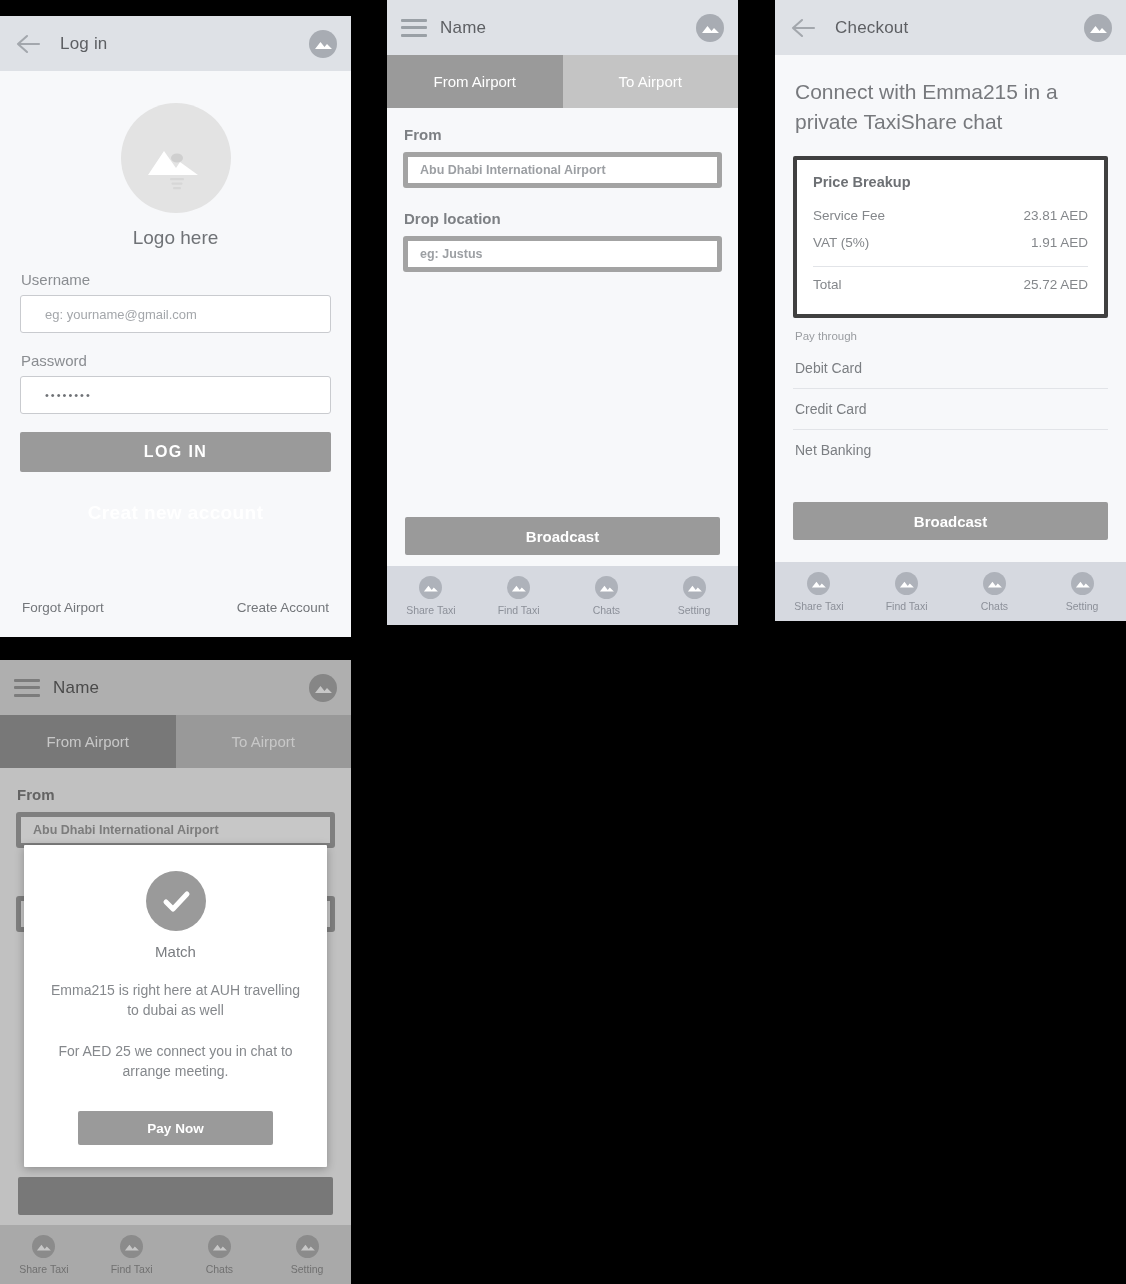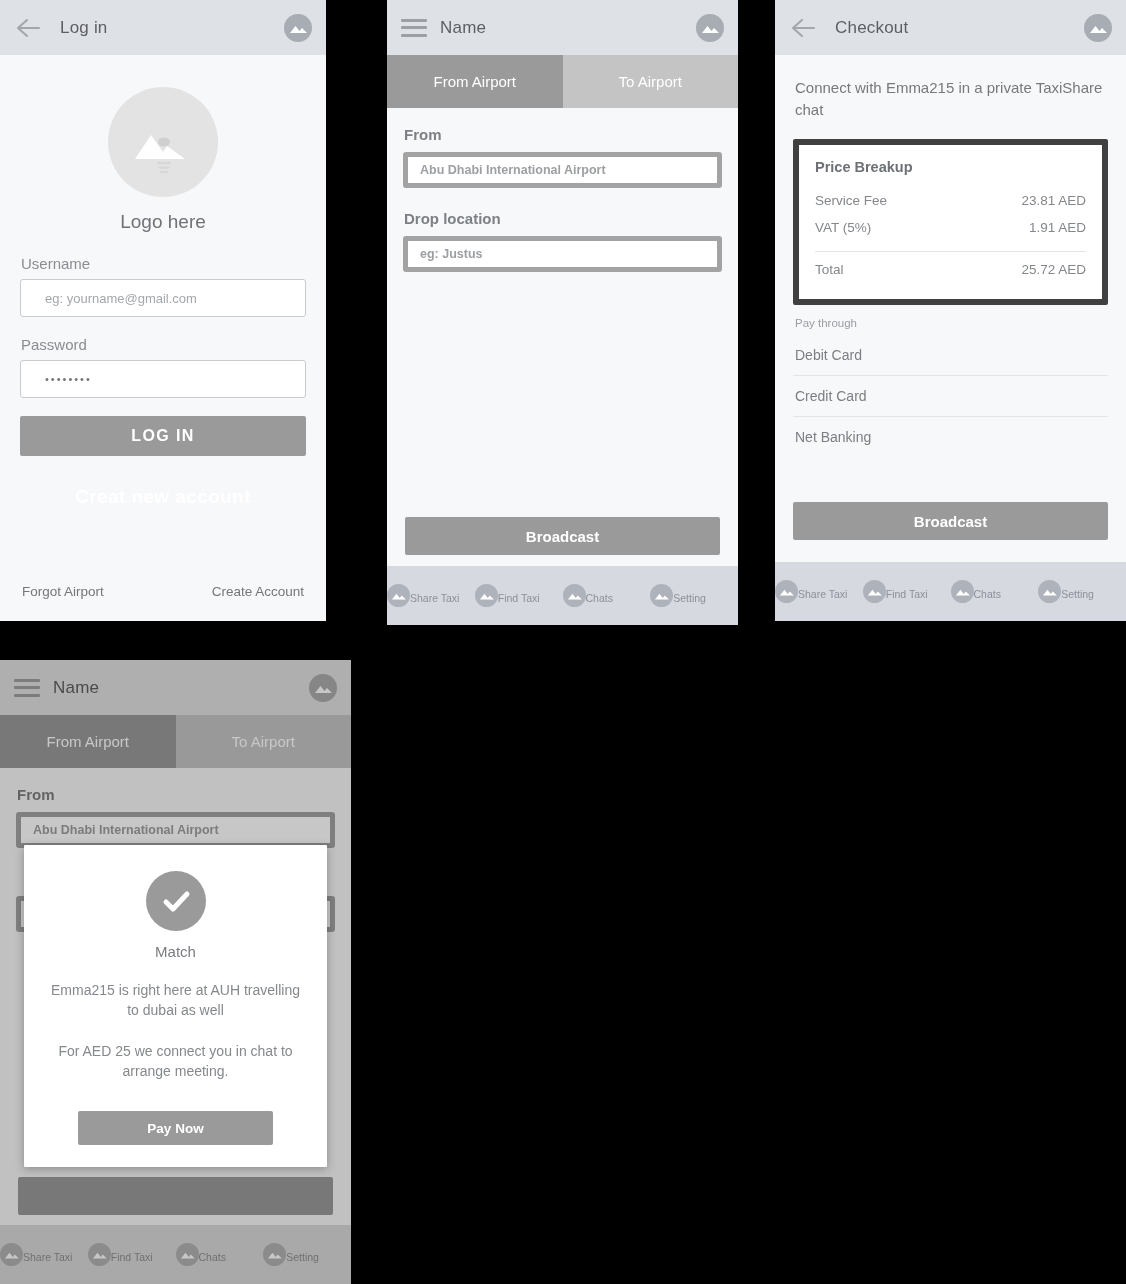--- a/index.html
+++ b/index.html
@@ -11,21 +11,21 @@
     overflow: hidden;
   }
   .canvas { position: relative; width: 1126px; height: 1284px; background: #000; }
 
   .phone {
     position: absolute;
     background: #f7f8fa;
     overflow: hidden;
   }
   
-  #screen-login    { left: 0px;   top: 0px;   width: 326px; height: 621px; }
+  #screen-login    { left: 0px;   top: 16px;   width: 351px; height: 621px; }
   #screen-search   { left: 387px; top: 0px;   width: 351px; height: 625px; }
   #screen-checkout { left: 775px; top: 0px;   width: 351px; height: 621px; }
   #screen-match    { left: 0px;   top: 660px; width: 351px; height: 624px; }
 
   
   .appbar {
     height: 55px;
     background: #dee1e6;
     display: flex;
     align-items: center;
@@ -108,33 +108,33 @@
     margin: 0 18px; height: 38px; background: #9a9a9a;
     display: flex; align-items: center; justify-content: center;
     color: #ffffff; font-weight: bold; font-size: 15px; border-radius: 2px; cursor: pointer;
   }
 
   
   .bottomnav {
     position: absolute; left: 0; right: 0; bottom: 0; height: 59px;
     background: #d6d9e0; display: flex; align-items: center;
   }
-  .navitem { flex: 1; display: flex; flex-direction: row; align-items: center; cursor: pointer; }
+  .navitem { flex: 1; display: flex; flex-direction: column; align-items: center; cursor: pointer; }
   .navicon { width: 23px; height: 23px; border-radius: 50%; background: #aeb2ba; overflow: hidden; }
   .navicon svg { display: block; }
   .navlabel { font-size: 10.5px; color: #8c9099; margin-top: 5px; }
 
   
   .checkout-intro {
-    font-size: 15px; color: #77797d; line-height: 1.45;
+    font-size: 21px; color: #77797d; line-height: 1.45;
     padding: 22px 20px 0 20px;
   }
   .price-card {
     margin: 18px 18px 0 18px; background: #ffffff;
-    border: 6px solid #404040; border-radius: 2px; padding: 14px 16px 16px 16px;
+    border: 4px solid #404040; border-radius: 2px; padding: 14px 16px 16px 16px;
   }
   .price-title { font-size: 14.5px; font-weight: bold; color: #6d7074; margin-bottom: 12px; }
   .price-row { display: flex; justify-content: space-between; font-size: 13.5px; color: #84878b; padding: 6px 0; }
   .price-divider { height: 1px; background: #e2e4e8; margin: 10px 0 4px 0; }
   .pay-through { font-size: 11.5px; color: #9a9da1; padding: 12px 20px 6px 20px; }
   .pay-opt {
     margin: 0 18px; padding: 12px 2px; font-size: 14px; color: #7b7e82;
     border-bottom: 1px solid #e2e4e8; cursor: pointer;
   }
   .pay-opt.last { border-bottom: none; }

